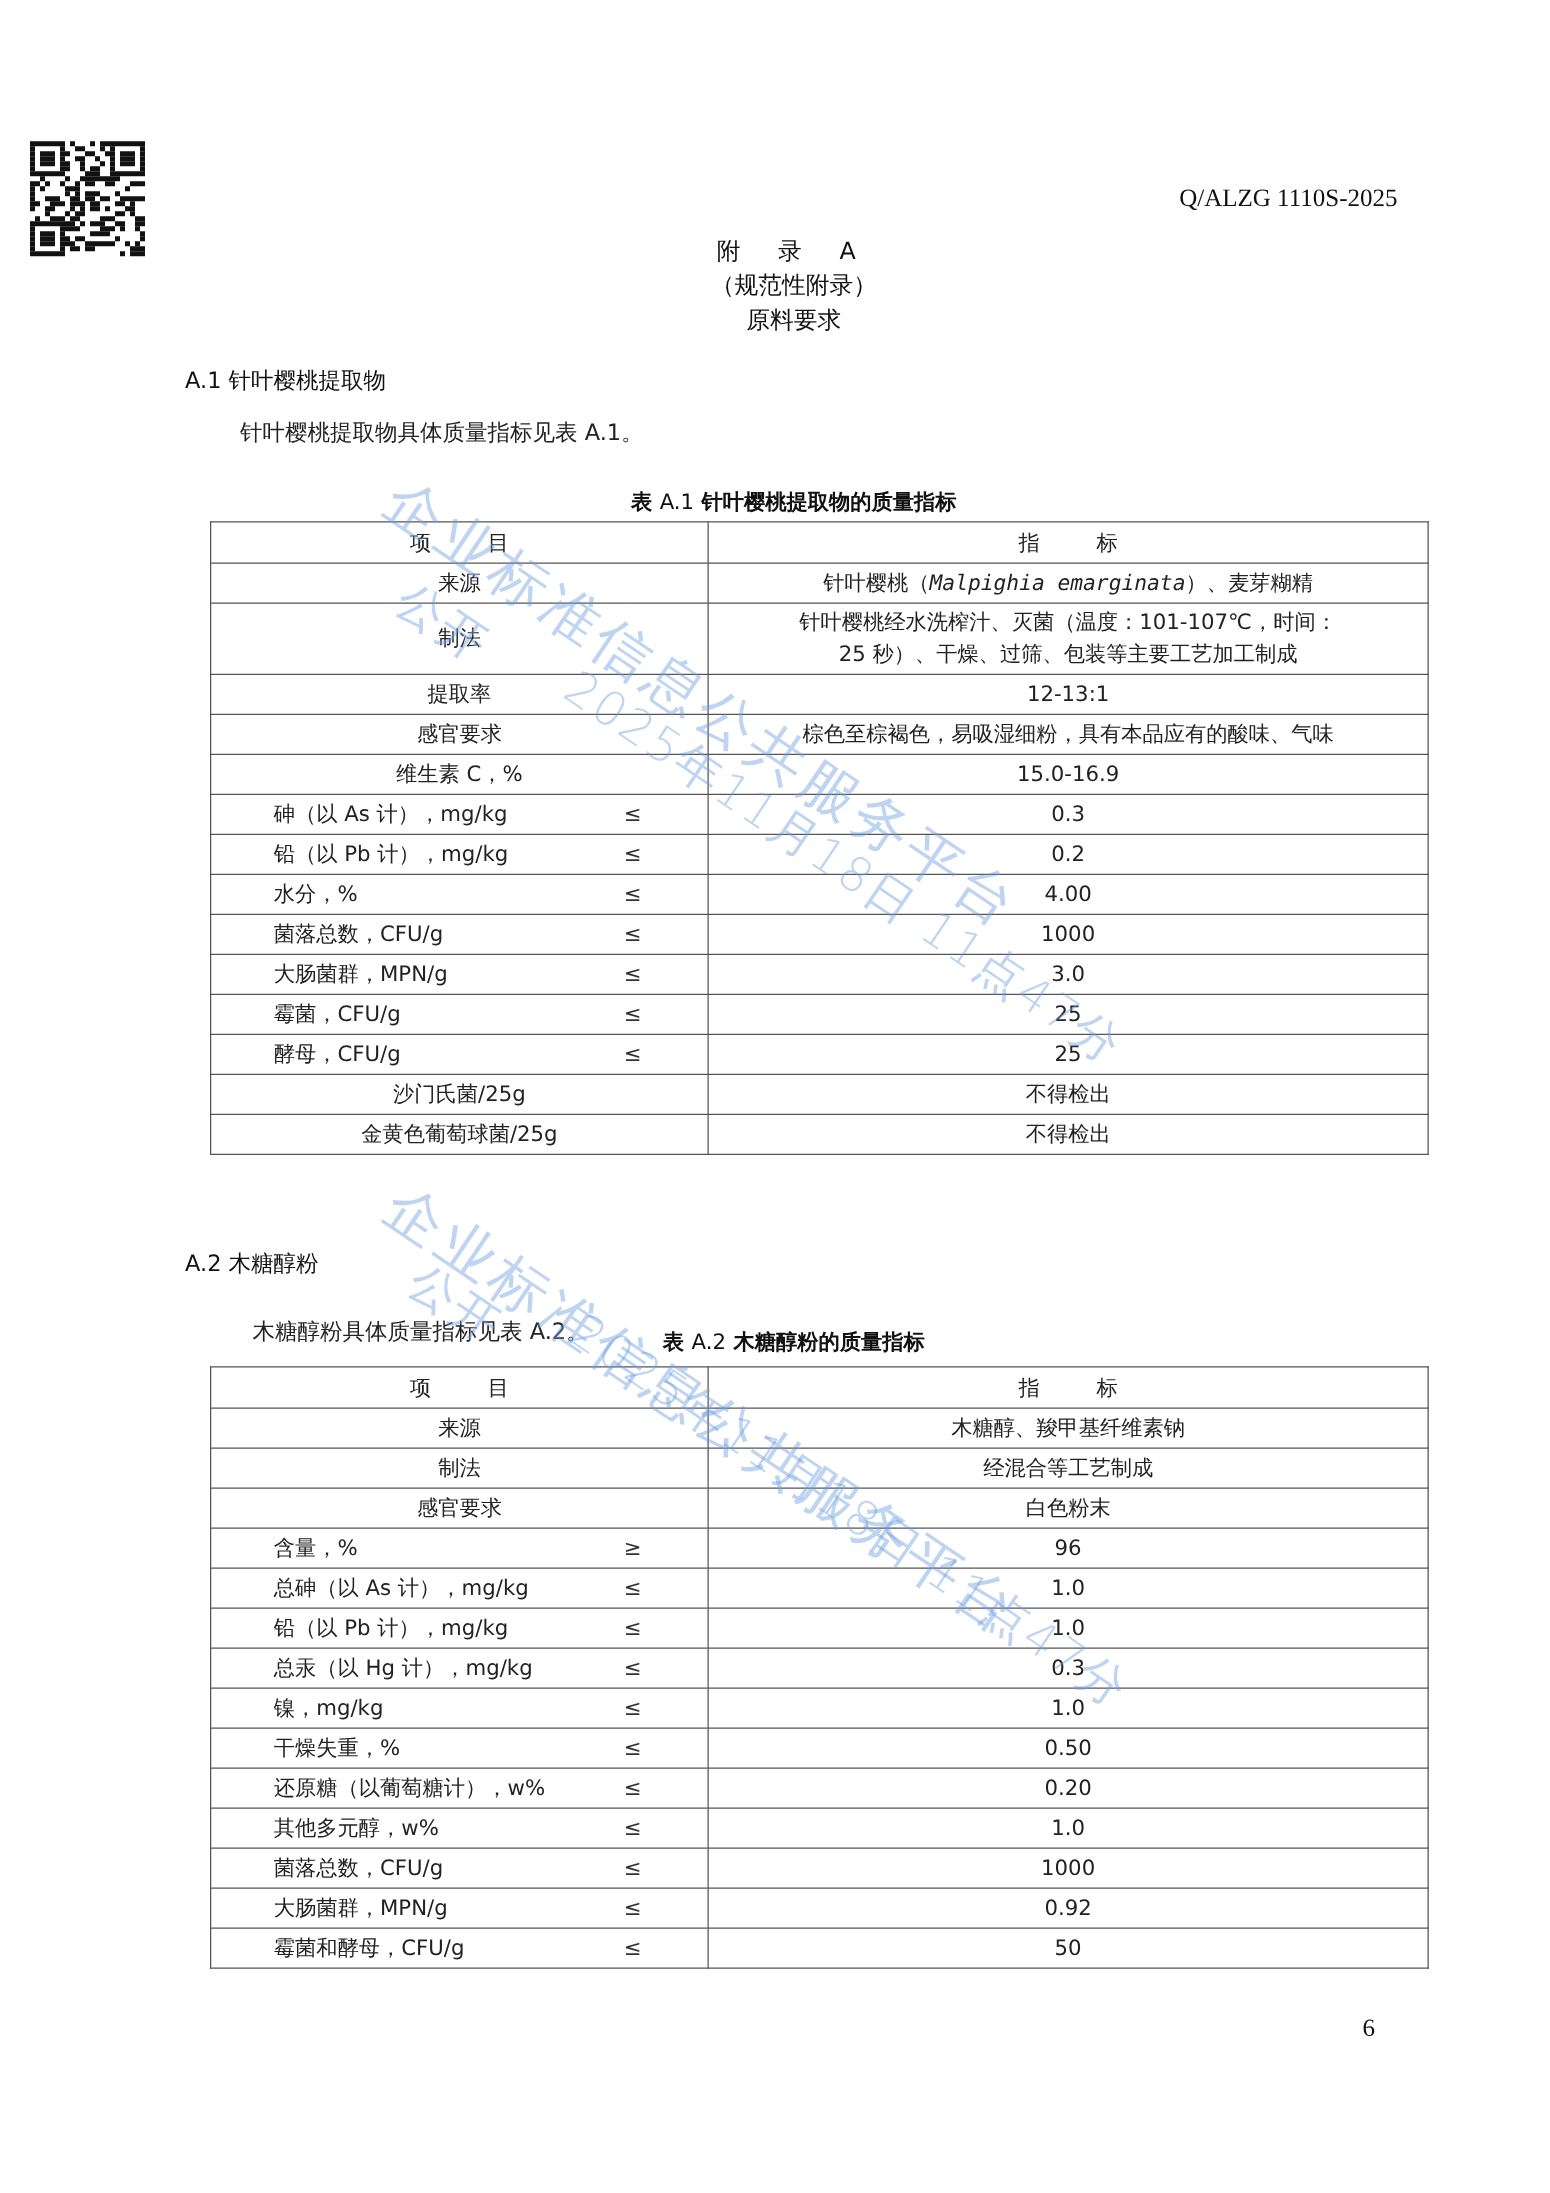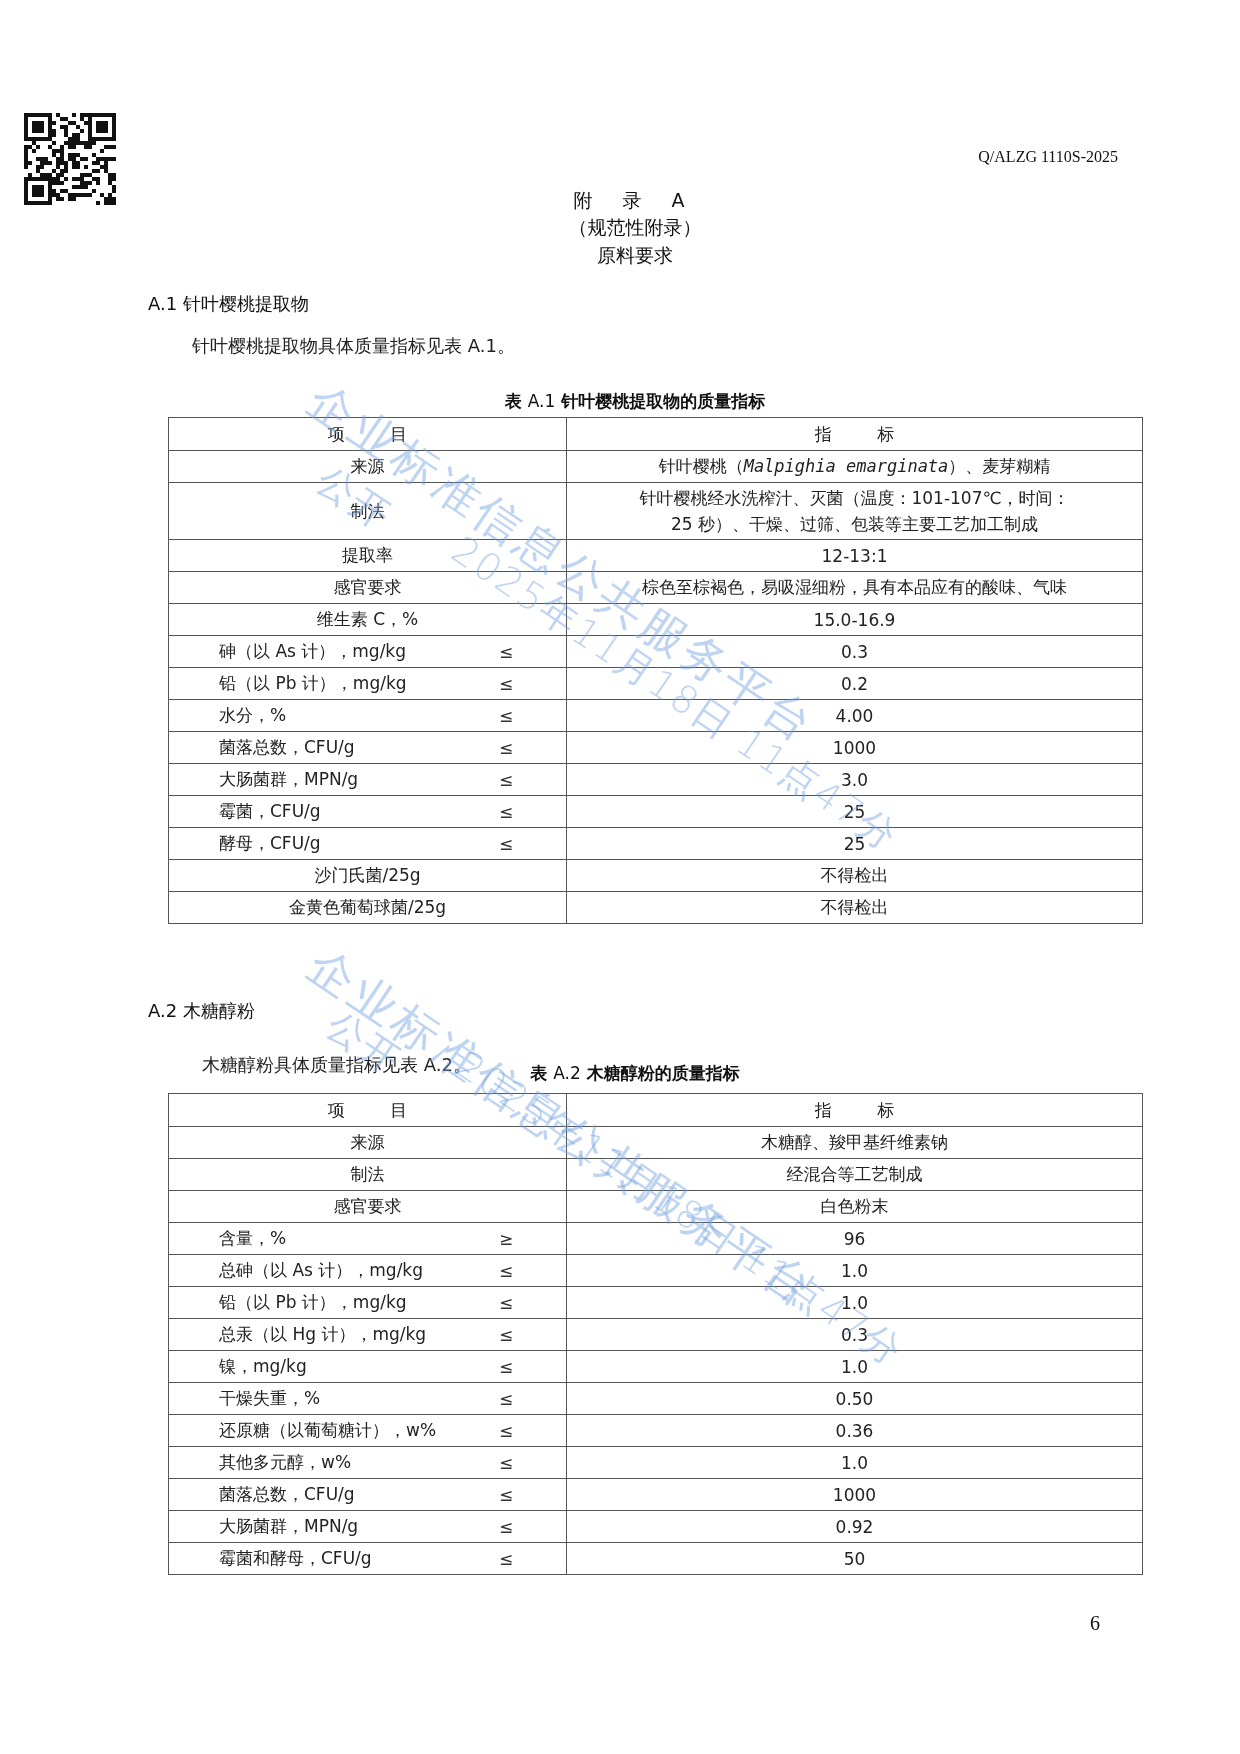--- a/index.html
+++ b/index.html
@@ -8,21 +8,21 @@
     font-family: "DejaVu Serif", "Liberation Serif", serif; color: #1a1a1a;
   }
   .qr {
     position: absolute; left: 24px; top: 113px; width: 92px; height: 92px;
     display: grid; grid-template-columns: repeat(23, 4px); grid-template-rows: repeat(23, 4px);
   }
   .qr span { width: 4px; height: 4px; }
   .qr span.on { background: #111; }
   .doc-code {
     position: absolute; right: 122px; top: 148px; font-family: "Liberation Serif", serif;
-    font-size: 16px; letter-spacing: 0px; color: #111;
+    font-size: 20px; letter-spacing: 0px; color: #111;
   }
   .appendix-head {
     position: absolute; left: 0; width: 1270px; text-align: center;
     font-family: "DejaVu Sans", sans-serif; font-size: 19px; color: #111;
   }
   .ah1 { top: 188px; letter-spacing: 12px; }
   .ah2 { top: 215px; }
   .ah3 { top: 243px; }
   .section-title {
     position: absolute; left: 148px; font-family: "DejaVu Sans", sans-serif; font-size: 18px; color: #111;
@@ -728,21 +728,21 @@
       <tr>
         <td class="c1 left"><span class="lbl">镍，mg/kg</span><span class="op">≤</span></td>
         <td class="c2"><span>1.0</span></td>
       </tr>
       <tr>
         <td class="c1 left"><span class="lbl">干燥失重，%</span><span class="op">≤</span></td>
         <td class="c2"><span>0.50</span></td>
       </tr>
       <tr>
         <td class="c1 left"><span class="lbl">还原糖（以葡萄糖计），w%</span><span class="op">≤</span></td>
-        <td class="c2"><span>0.36</span></td>
+        <td class="c2"><span>0.20</span></td>
       </tr>
       <tr>
         <td class="c1 left"><span class="lbl">其他多元醇，w%</span><span class="op">≤</span></td>
         <td class="c2"><span>1.0</span></td>
       </tr>
       <tr>
         <td class="c1 left"><span class="lbl">菌落总数，CFU/g</span><span class="op">≤</span></td>
         <td class="c2"><span>1000</span></td>
       </tr>
       <tr>

